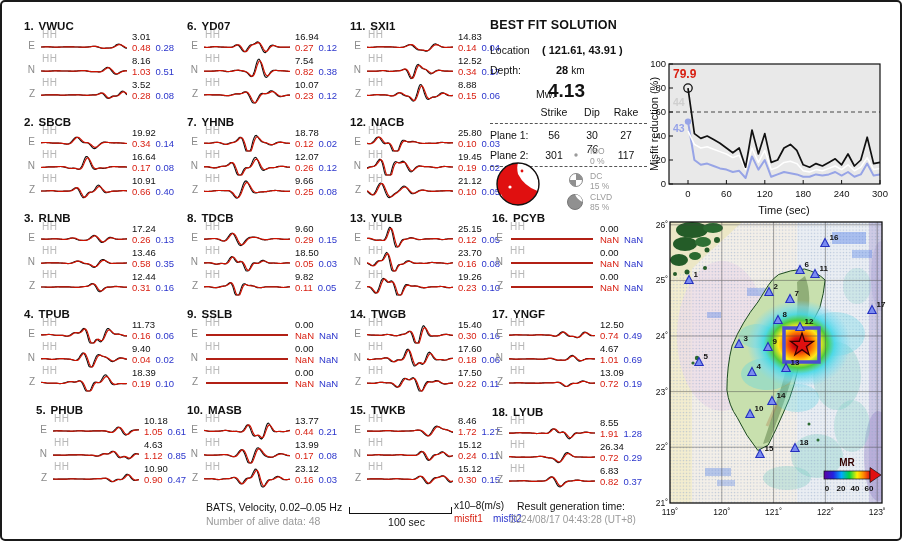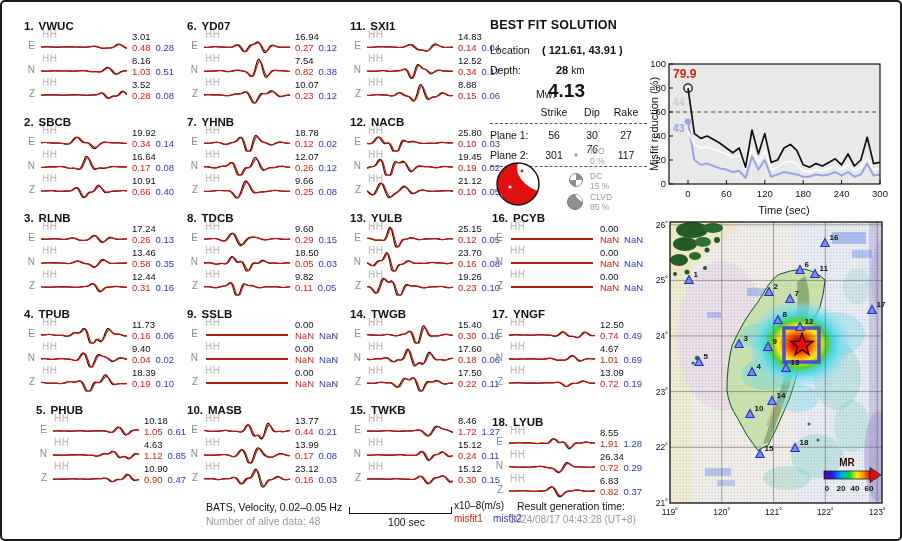--- a/index.html
+++ b/index.html
@@ -597,21 +597,21 @@
         <div class="wrow" style="top: 61px;">
           <span class="comp">Z</span>
           <span class="hh">HH</span>
           <svg class="wave" viewBox="0 0 86 24">
             <polyline points="0.0,14.0 1.0,14.0 2.0,14.0 3.1,14.0 4.1,14.0 5.1,13.9 6.1,13.9 7.2,13.8 8.2,13.8 9.2,13.8 10.2,13.8 11.3,13.8 12.3,13.9 13.3,13.9 14.3,14.0 15.4,14.0 16.4,14.1 17.4,14.1 18.4,14.1 19.5,14.1 20.5,14.1 21.5,14.1 22.5,14.1 23.5,14.1 24.6,14.1 25.6,14.1 26.6,14.2 27.6,14.2 28.7,14.2 29.7,14.2 30.7,14.1 31.7,14.1 32.8,14.0 33.8,13.9 34.8,13.9 35.8,13.8 36.9,13.8 37.9,13.8 38.9,13.8 39.9,13.8 41.0,13.8 42.0,13.8 43.0,13.8 44.0,13.8 45.0,13.7 46.1,13.5 47.1,13.4 48.1,13.3 49.1,13.4 50.2,13.6 51.2,14.1 52.2,14.7 53.2,15.6 54.3,16.4 55.3,17.1 56.3,17.5 57.3,17.5 58.4,17.2 59.4,16.5 60.4,15.7 61.4,15.0 62.5,14.5 63.5,14.3 64.5,14.3 65.5,14.5 66.5,14.5 67.6,14.4 68.6,14.1 69.6,13.6 70.6,12.9 71.7,12.4 72.7,12.0 73.7,11.9 74.7,12.0 75.8,12.3 76.8,12.8 77.8,13.2 78.8,13.6 79.9,13.9 80.9,14.1 81.9,14.2 82.9,14.2 84.0,14.2 85.0,14.1 86.0,14.1" fill="none" stroke="#111" stroke-width="1.1"></polyline>
             <polyline points="0.0,14.0 1.0,14.0 2.0,14.0 3.1,14.0 4.1,14.0 5.1,14.0 6.1,13.9 7.2,13.9 8.2,13.8 9.2,13.8 10.2,13.8 11.3,13.8 12.3,13.8 13.3,13.9 14.3,13.9 15.4,14.0 16.4,14.0 17.4,14.0 18.4,14.1 19.5,14.1 20.5,14.1 21.5,14.1 22.5,14.1 23.5,14.1 24.6,14.1 25.6,14.1 26.6,14.1 27.6,14.2 28.7,14.2 29.7,14.2 30.7,14.2 31.7,14.1 32.8,14.1 33.8,14.0 34.8,14.0 35.8,13.9 36.9,13.8 37.9,13.8 38.9,13.8 39.9,13.8 41.0,13.8 42.0,13.8 43.0,13.8 44.0,13.8 45.0,13.7 46.1,13.6 47.1,13.5 48.1,13.4 49.1,13.3 50.2,13.4 51.2,13.6 52.2,14.1 53.2,14.7 54.3,15.5 55.3,16.3 56.3,17.0 57.3,17.3 58.4,17.4 59.4,17.0 60.4,16.4 61.4,15.7 62.5,15.1 63.5,14.6 64.5,14.4 65.5,14.3 66.5,14.4 67.6,14.4 68.6,14.3 69.6,14.0 70.6,13.6 71.7,13.1 72.7,12.7 73.7,12.5 74.7,12.4 75.8,12.5 76.8,12.8 77.8,13.1 78.8,13.4 79.9,13.7 80.9,13.9 81.9,14.0 82.9,14.1 84.0,14.1 85.0,14.1 86.0,14.1" fill="none" stroke="#cc1100" stroke-width="1.2"></polyline>
           </svg>
           <span class="vals"><span class="amp">13.09</span><br><span class="m1">0.72</span><span class="m2">0.19</span></span>
         </div>
       </div>
-      <div class="station" style="left: 488px; top: 414px;">
+      <div class="station" style="left: 488px; top: 404px;">
       <div class="st-header">
         <span class="st-num">18.</span><span class="st-name">LYUB</span>
       </div>
     <div class="wrow" style="top: 13px;">
           <span class="comp">E</span>
           <span class="hh">HH</span>
           <svg class="wave" viewBox="0 0 86 24">
             <polyline points="0.0,14.1 1.0,14.1 2.0,14.1 3.1,14.1 4.1,14.1 5.1,14.0 6.1,13.9 7.2,13.8 8.2,13.7 9.2,13.7 10.2,13.7 11.3,13.7 12.3,13.8 13.3,13.9 14.3,13.9 15.4,13.9 16.4,13.9 17.4,13.9 18.4,13.9 19.5,13.9 20.5,13.9 21.5,14.0 22.5,14.1 23.5,14.2 24.6,14.3 25.6,14.4 26.6,14.5 27.6,14.6 28.7,14.5 29.7,14.4 30.7,14.3 31.7,14.2 32.8,14.1 33.8,14.2 34.8,14.3 35.8,14.4 36.9,14.5 37.9,14.3 38.9,13.9 39.9,13.1 41.0,12.1 42.0,11.0 43.0,10.1 44.0,9.7 45.0,9.9 46.1,10.5 47.1,11.6 48.1,12.6 49.1,13.4 50.2,13.7 51.2,13.6 52.2,13.2 53.2,12.9 54.3,13.1 55.3,13.8 56.3,15.2 57.3,16.9 58.4,18.4 59.4,19.5 60.4,19.8 61.4,19.2 62.5,18.1 63.5,16.8 64.5,15.5 65.5,14.5 66.5,14.1 67.6,13.9 68.6,14.0 69.6,14.2 70.6,14.2 71.7,14.1 72.7,13.8 73.7,13.5 74.7,13.2 75.8,13.1 76.8,13.0 77.8,13.1 78.8,13.3 79.9,13.5 80.9,13.7 81.9,13.9 82.9,14.0 84.0,14.0 85.0,14.0 86.0,14.0" fill="none" stroke="#111" stroke-width="1.1"></polyline>
             <polyline points="0.0,14.1 1.0,14.1 2.0,14.1 3.1,14.1 4.1,14.1 5.1,14.1 6.1,14.0 7.2,13.9 8.2,13.8 9.2,13.8 10.2,13.7 11.3,13.7 12.3,13.8 13.3,13.8 14.3,13.9 15.4,13.9 16.4,13.9 17.4,13.9 18.4,13.9 19.5,13.9 20.5,13.9 21.5,13.9 22.5,14.0 23.5,14.1 24.6,14.2 25.6,14.3 26.6,14.4 27.6,14.5 28.7,14.5 29.7,14.5 30.7,14.4 31.7,14.3 32.8,14.2 33.8,14.2 34.8,14.2 35.8,14.3 36.9,14.4 37.9,14.4 38.9,14.3 39.9,13.8 41.0,13.1 42.0,12.2 43.0,11.2 44.0,10.3 45.0,9.9 46.1,10.0 47.1,10.6 48.1,11.5 49.1,12.5 50.2,13.2 51.2,13.6 52.2,13.5 53.2,13.3 54.3,13.1 55.3,13.3 56.3,14.0 57.3,15.1 58.4,16.4 59.4,17.7 60.4,18.5 61.4,18.7 62.5,18.3 63.5,17.5 64.5,16.4 65.5,15.4 66.5,14.6 67.6,14.2 68.6,14.0 69.6,14.0 70.6,14.1 71.7,14.1 72.7,14.0 73.7,13.9 74.7,13.6 75.8,13.4 76.8,13.3 77.8,13.3 78.8,13.3 79.9,13.5 80.9,13.6 81.9,13.8 82.9,13.9 84.0,14.0 85.0,14.0 86.0,14.0" fill="none" stroke="#cc1100" stroke-width="1.2"></polyline>
           </svg>

